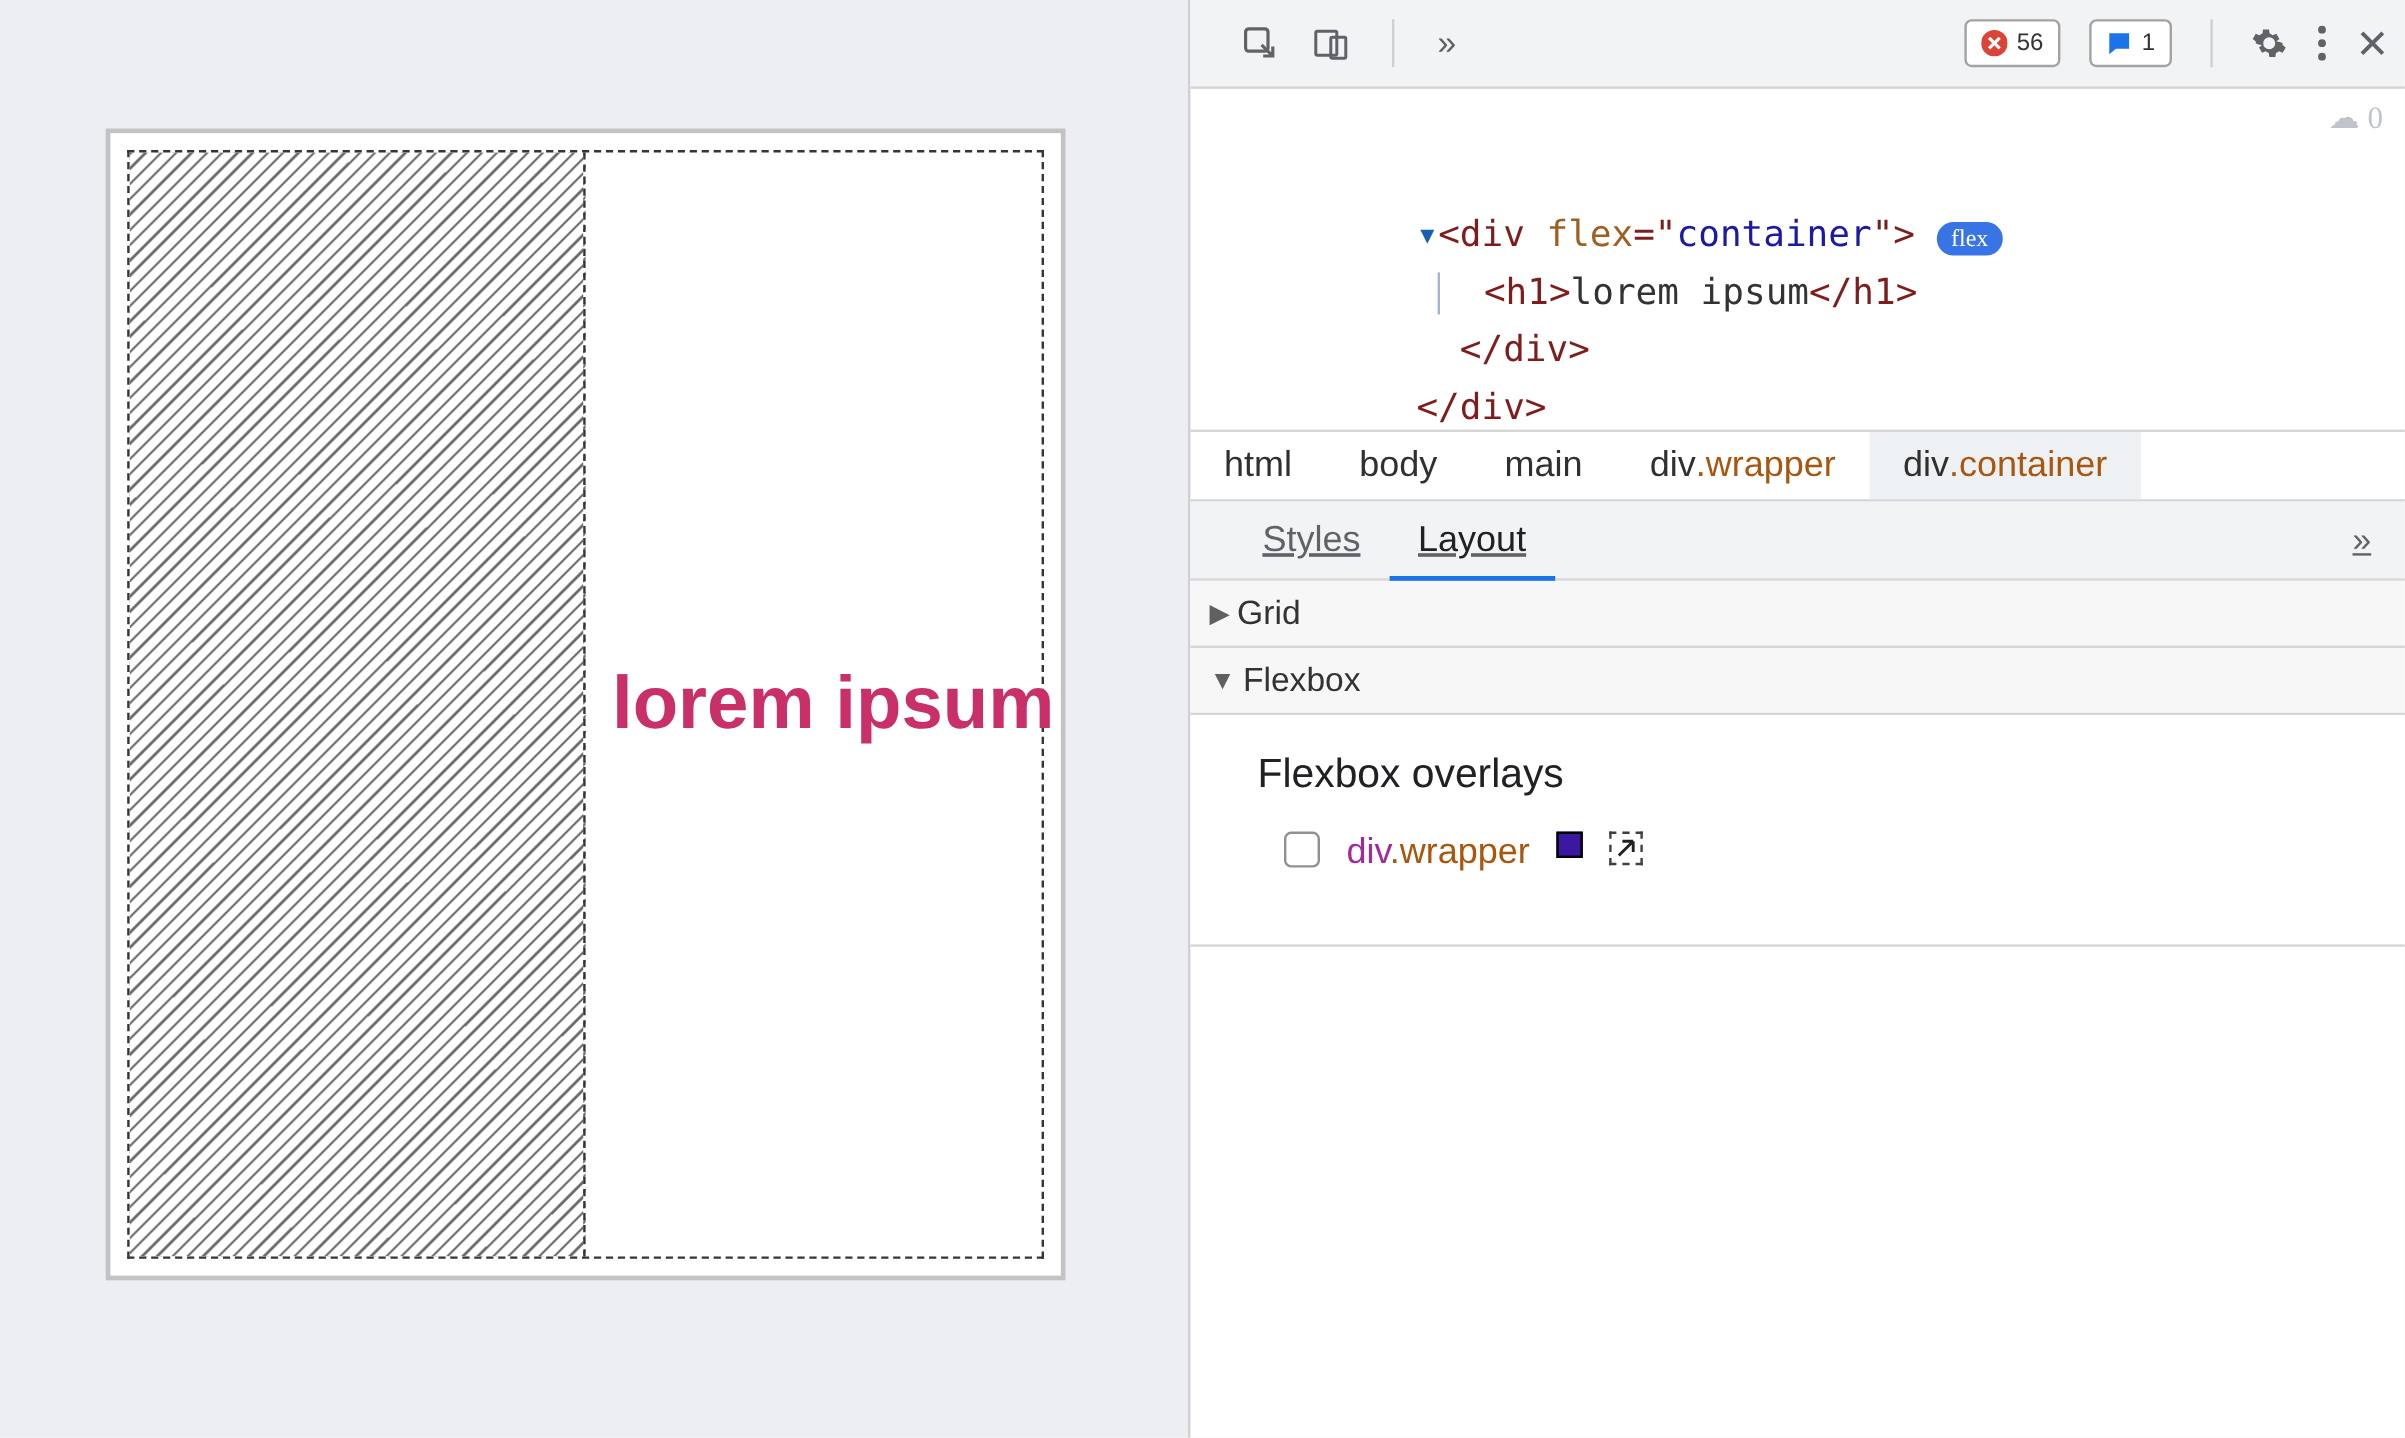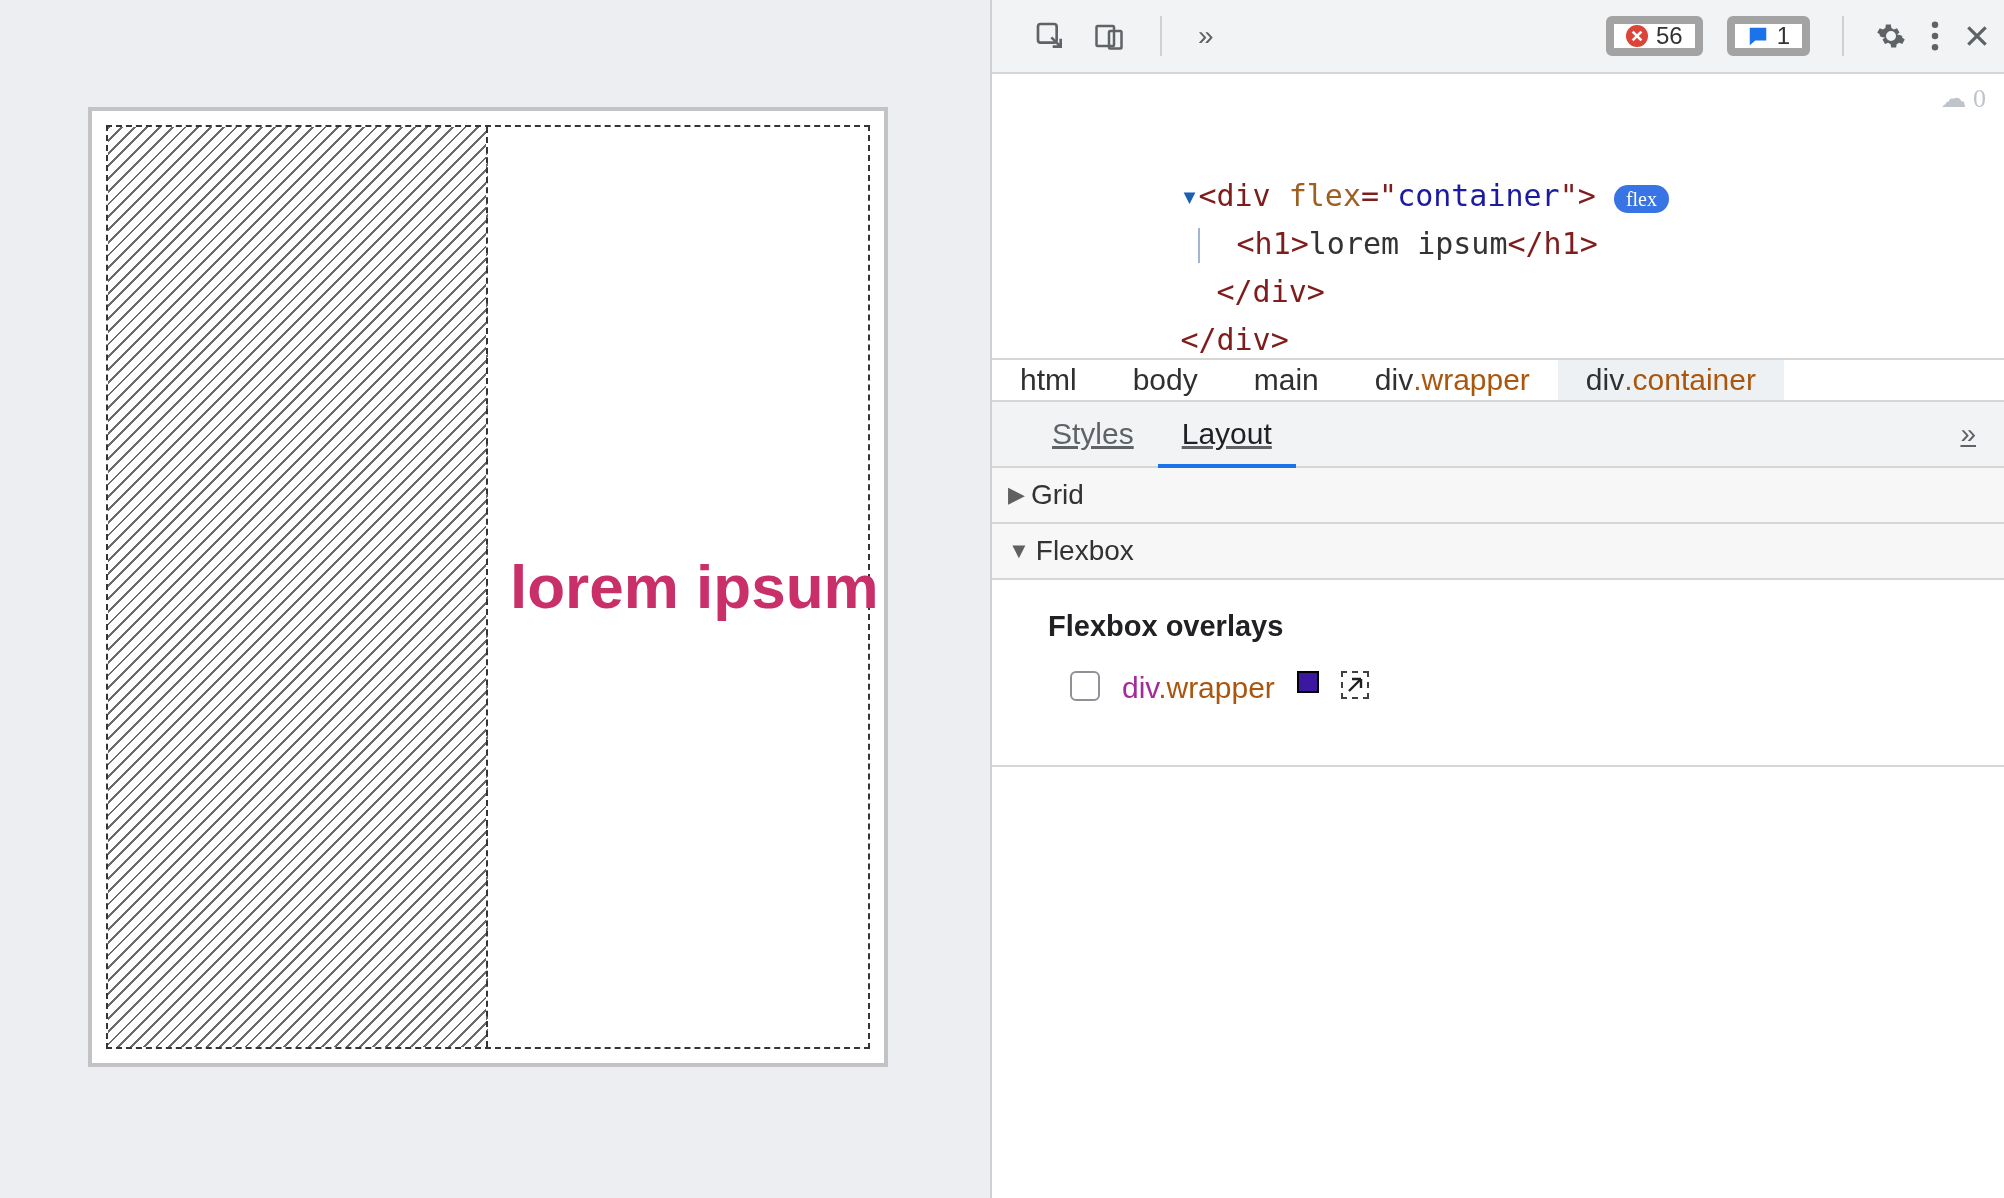--- a/index.html
+++ b/index.html
@@ -76,22 +76,22 @@
   .toolbar-right { margin-left:auto; display:flex; align-items:center; gap:24px; }
   .icon-btn {
     display:inline-flex; align-items:center; justify-content:center;
     color:#5f6368; cursor:pointer;
   }
   .chev { font-size:28px; color:#5e6164; }
   .divider { width:2px; height:40px; background:#d0d0d0; margin:0 8px; }
   .count-badge {
     display:inline-flex; align-items:center; gap:8px;
     height:40px; padding:0 12px;
-    border:8px solid #a3a3a3; border-radius:6px;
-    background:#fff; font-size:24px; color:#333;
+    border:2px solid #a3a3a3; border-radius:6px;
+    background:#fff; font-size:20px; color:#333;
   }
   .count-badge.err svg circle{fill:#db4437;}
   .count-badge.msg svg{color:#1a73e8;}
   
   .dom {
     font-family:"Menlo","Consolas",monospace;
     font-size:30px;
     line-height:1.6;
     padding:2px 0 0 80px;
     height:284px;
@@ -110,21 +110,21 @@
     height:28px; padding:2px 12px; border-radius:14px;
     background:#3874e4; color:#fff; font-size:20px;
     font-family:-apple-system;
   }
   .cloud {
     position:absolute; right:18px; top:4px; color:#bfc4cc; font-size:26px;
     font-family:-apple-system;
   }
   
   .crumbs {
-    height:44px;
+    height:60px;
     border-top:2px solid #d6d6d6;
     border-bottom:2px solid #d6d6d6;
     display:flex; align-items:stretch;
     font-size:30px;
   }
   .crumb { display:flex; align-items:center; padding:0 28px; color:#333; cursor:pointer; }
   .crumb.sel { background:#eef1f4; }
   .crumb .dim { color:#303030; }
   .crumb .sel-cls { color:#a9560e; }
   
@@ -149,21 +149,21 @@
     border-bottom:2px solid #d6d6d6;
     background:#f7f7f8;
   }
   .section-head {
     height:54px; display:flex; align-items:center;
     padding-left:16px; font-size:28px; color:#333;
     cursor:pointer;
   }
   .tri { display:inline-block; margin-right:6px; font-size:22px; color:#606060;}
   .overlay-area { background:#fff; padding:30px 0 38px 56px; border-bottom:2px solid #d6d6d6;}
-  .overlay-title { font-size:29px; font-weight:700; color:#202124; margin-bottom:28px;}
+  .overlay-title { font-size:34px; font-weight:400; color:#202124; margin-bottom:28px;}
   .overlay-row { display:flex; align-items:flex-start; gap:22px; font-size:30px; margin-bottom:22px;padding-left:22px;}
   .chk {
     width:30px; height:30px; border:2.5px solid #8e9195; border-radius:6px; background:#fff;
     display:inline-flex; align-items:center; justify-content:center; cursor:pointer;
   }
   .chk.checked { background:#1a73e8; border-color:#1a73e8; color:#fff; }
   .sel-name { color:#a22a9b; }
   .sel-class { color:#a9560e; }
   .swatch { width:22px; height:22px; border:2px solid #000; }
   .swatch.purple { background:#3b189f; }

